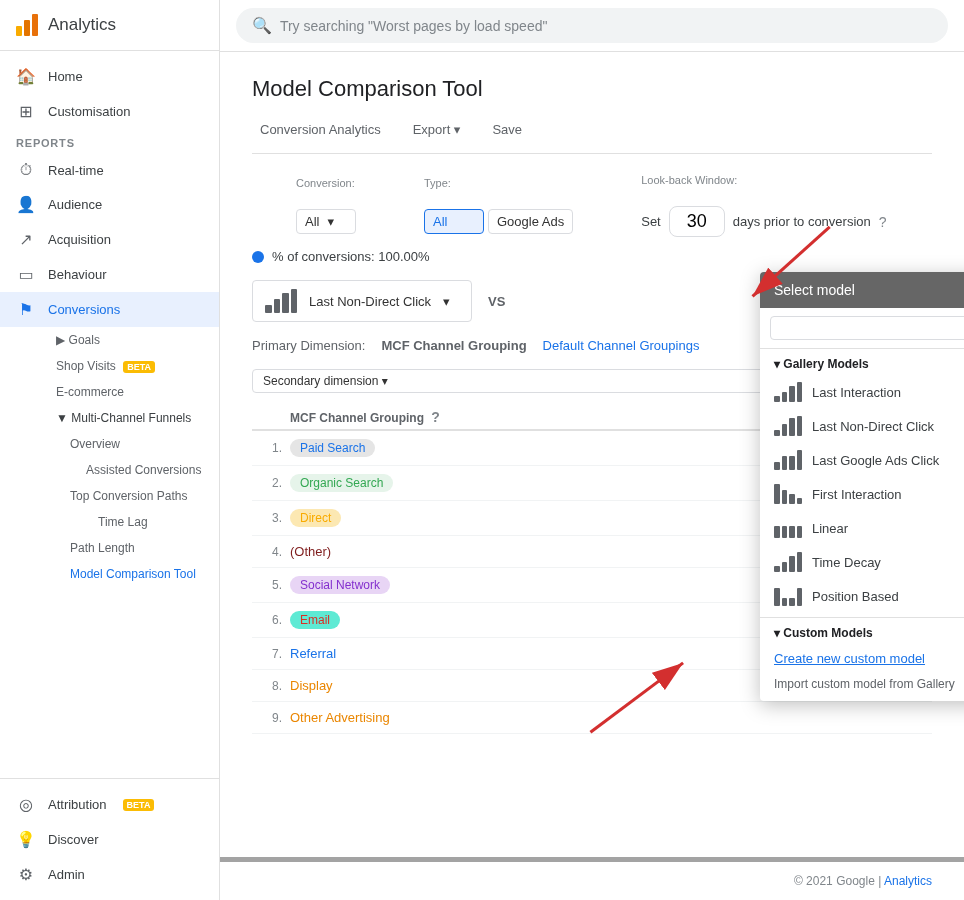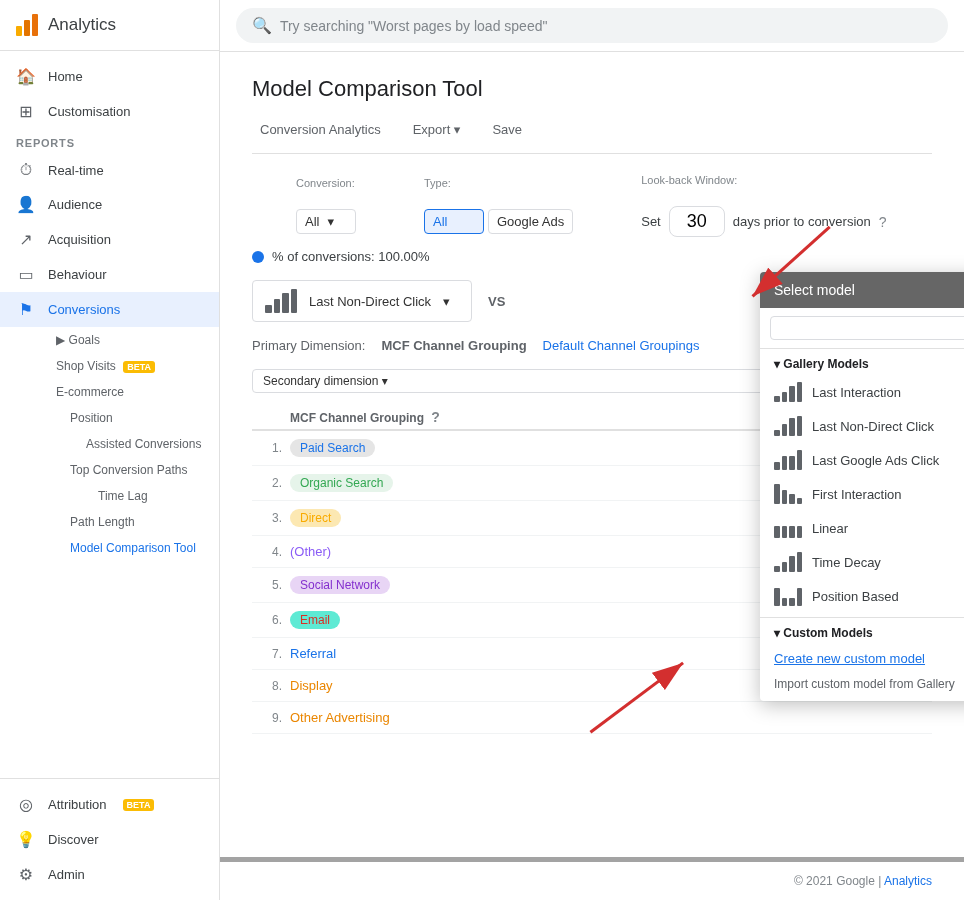--- a/index.html
+++ b/index.html
@@ -297,21 +297,21 @@
     .row-num { width: 30px; text-align: right; color: #80868b; font-size: 12px; }
     .channel-tag {
       padding: 2px 10px;
       border-radius: 12px;
       font-size: 12px;
       font-weight: 500;
     }
     .channel-paid { background: #e5e5e5; color: #1a73e8; }
     .channel-organic { background: #e6f4ea; color: #34a853; }
     .channel-direct { background: #fce8b2; color: #f9ab00; }
-    .channel-other { color: #8b5cf6; }
+    .channel-other { color: #7f1d1d; }
     .channel-social { background: #e8d5f5; color: #8430ce; }
     .channel-email { background: #5eead4; color: #d93025; }
     .channel-referral { color: #1a73e8; }
     .channel-display { color: #ea8600; }
     .channel-other-adv { color: #ea8600; }
 
     
     .footer {
       padding: 12px 32px;
       border-top: 5px solid #a3a3a3;
@@ -459,23 +459,26 @@
     <div class="nav-section-child">
       <span>▶ Goals</span>
     </div>
     <div class="nav-section-child">
       <span>Shop Visits</span>
       <span class="beta-badge">BETA</span>
     </div>
     <div class="nav-section-child">
       <span>E-commerce</span>
     </div>
+    <div class="nav-section-child" style="font-weight:500; color:#3c4043;">
+      <span>▼ Multi-Channel Funnels</span>
+    </div>
 
     <div class="nav-section-child" style="padding-left:70px;">
-      <span>Position</span>
+      <span>Overview</span>
     </div>
     <div class="nav-section-child" style="padding-left:86px;">
       <span>Assisted Conversions</span>
     </div>
     <div class="nav-section-child" style="padding-left:70px;">
       <span>Top Conversion Paths</span>
     </div>
     <div class="nav-section-child" style="padding-left:98px;">
       <span>Time Lag</span>
     </div>

